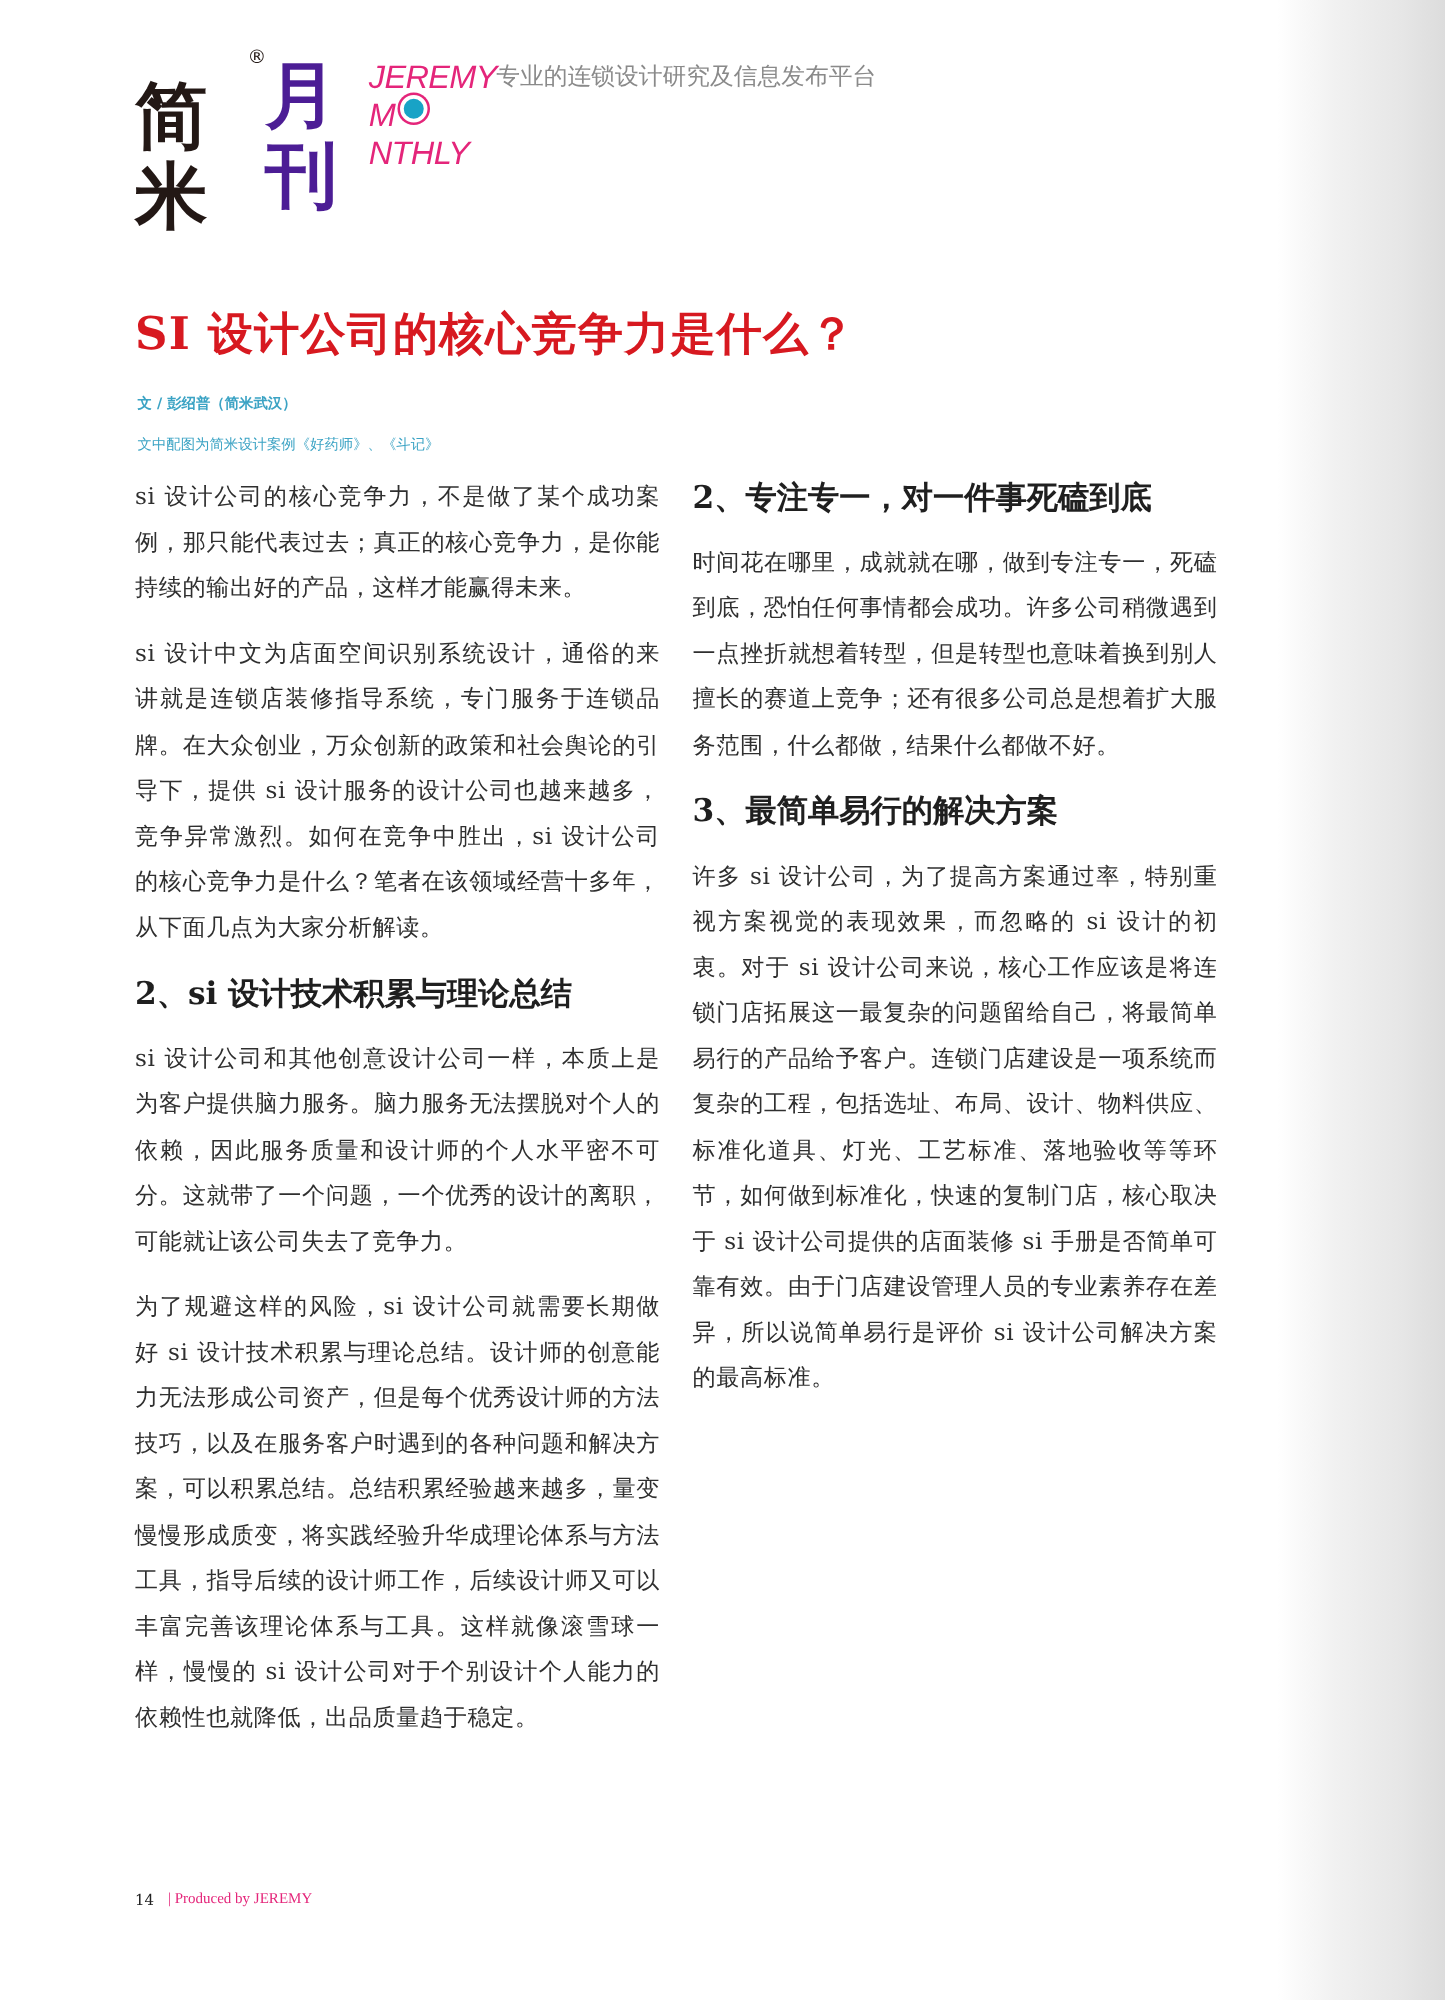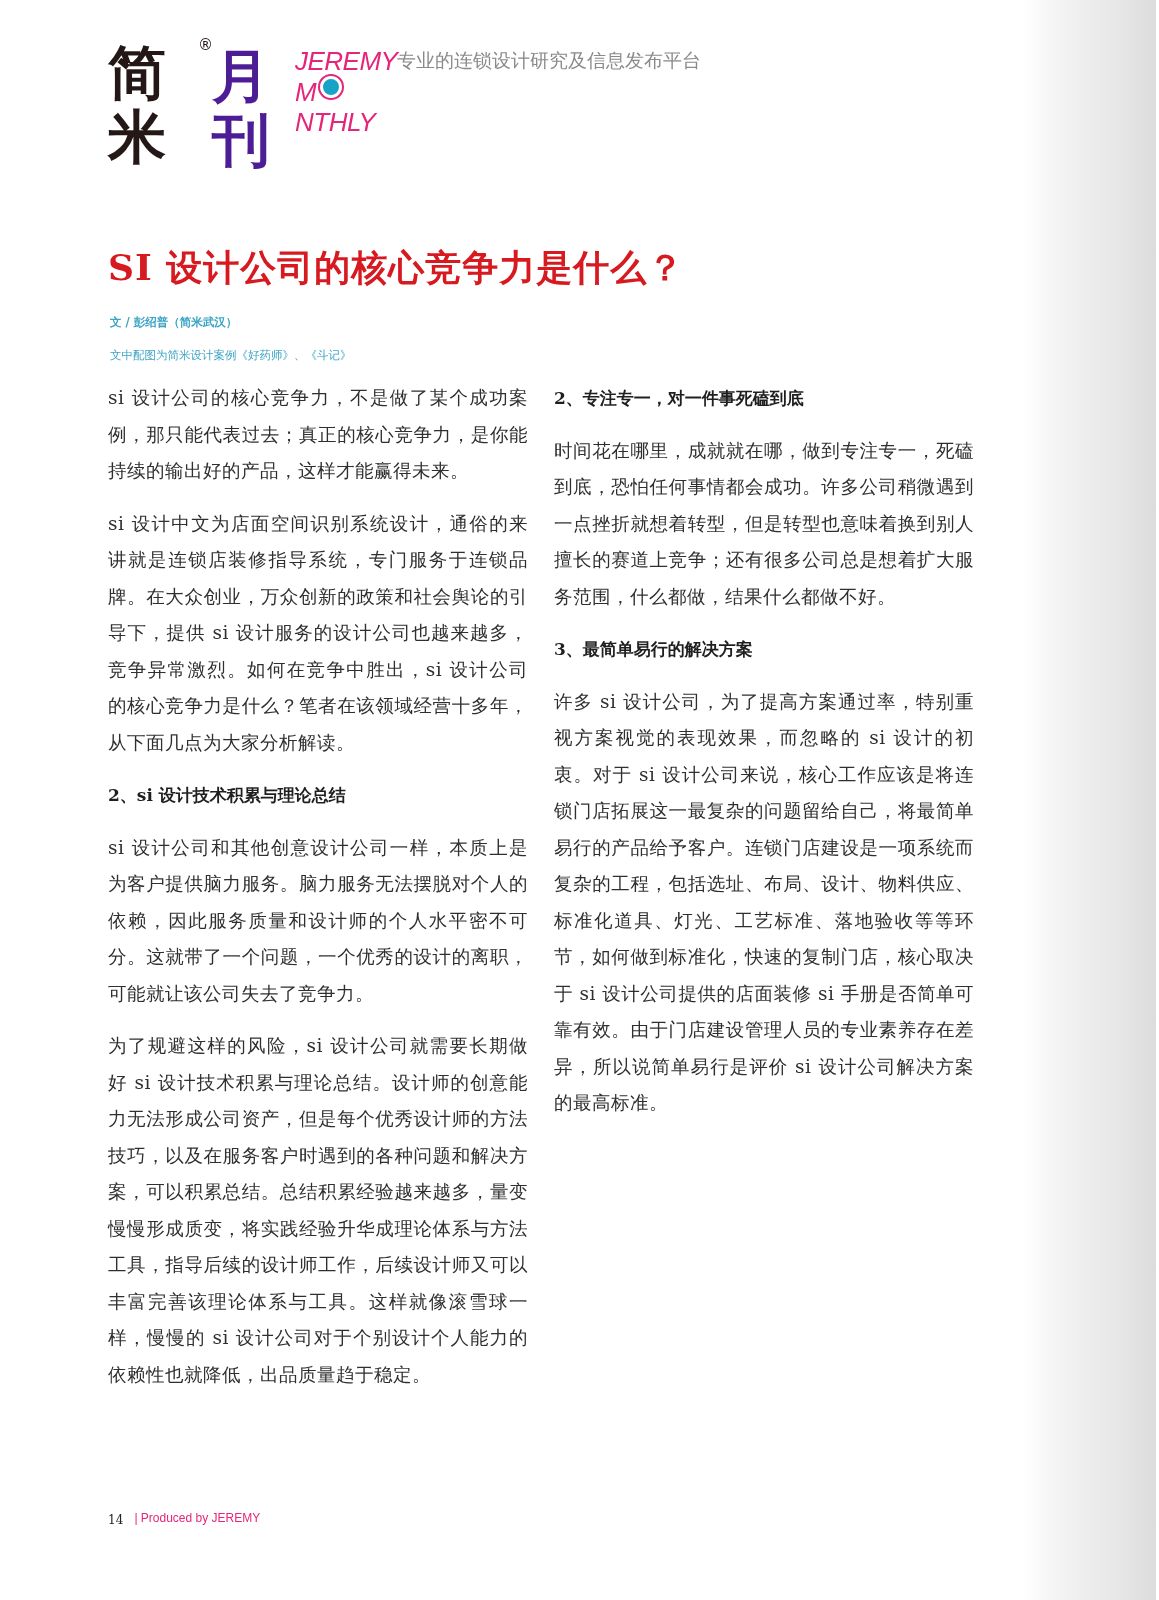--- a/index.html
+++ b/index.html
@@ -11,21 +11,21 @@
   }
   .page-shade {
     position: absolute; top: 0; right: 3px; width: 135px; height: 1600px;
     background: linear-gradient(to right, #ffffff 0%, #f1f1f1 35%, #e6e6e6 75%, #dcdcdc 100%);
   }
   .page-edge { position: absolute; top: 0; right: 0; width: 3px; height: 1600px; background: #ffffff; }
 
   
   .masthead { position: absolute; left: 108px; top: 40px; height: 72px; }
   .logo-cn {
-    position: absolute; left: 0; top: 1px;
+    position: absolute; left: 0; top: 21px;
     font-family: "DejaVu Sans", sans-serif; font-weight: bold;
     font-size: 58px; line-height: 64px; letter-spacing: -2px; color: #231815;
   }
   .logo-reg {
     position: absolute; left: 90px; top: -4px;
     font-family: "DejaVu Sans", sans-serif; font-size: 15px; color: #231815;
   }
   .logo-yuekan {
     position: absolute; left: 104px; top: 4px;
     font-family: "DejaVu Sans", sans-serif; font-weight: bold;
@@ -62,28 +62,28 @@
 
   
   .column { position: absolute; top: 380px; width: 420px; }
   .col-left { left: 108px; }
   .col-right { left: 554px; }
   .column p {
     margin: 0 0 16px 0; font-size: 18.5px; line-height: 36.5px; color: #2f2f2f;
     text-align: justify; letter-spacing: 0.5px;
   }
   .column h3 {
-    margin: 0 0 16px 0; font-size: 17px; line-height: 36.5px; font-weight: bold; color: #1f1f1f;
+    margin: 0 0 16px 0; font-size: 25px; line-height: 36.5px; font-weight: bold; color: #1f1f1f;
   }
 
   
   .footer { position: absolute; left: 108px; top: 1509px; white-space: nowrap; }
   .page-number { font-family: "DejaVu Serif", serif; font-size: 12px; color: #222; }
   .produced-by {
-    font-family: Liberation Sans, sans-serif; font-size: 12px; color: #e4257a; margin-left: 6px;
+    font-family: Liberation Serif, serif; font-size: 12px; color: #e4257a; margin-left: 6px;
     vertical-align: 2px;
     text-align: center;
   }
 </style>
 </head>
 <body>
 
 <div class="page-shade"></div>
 <div class="page-edge"></div>
 

